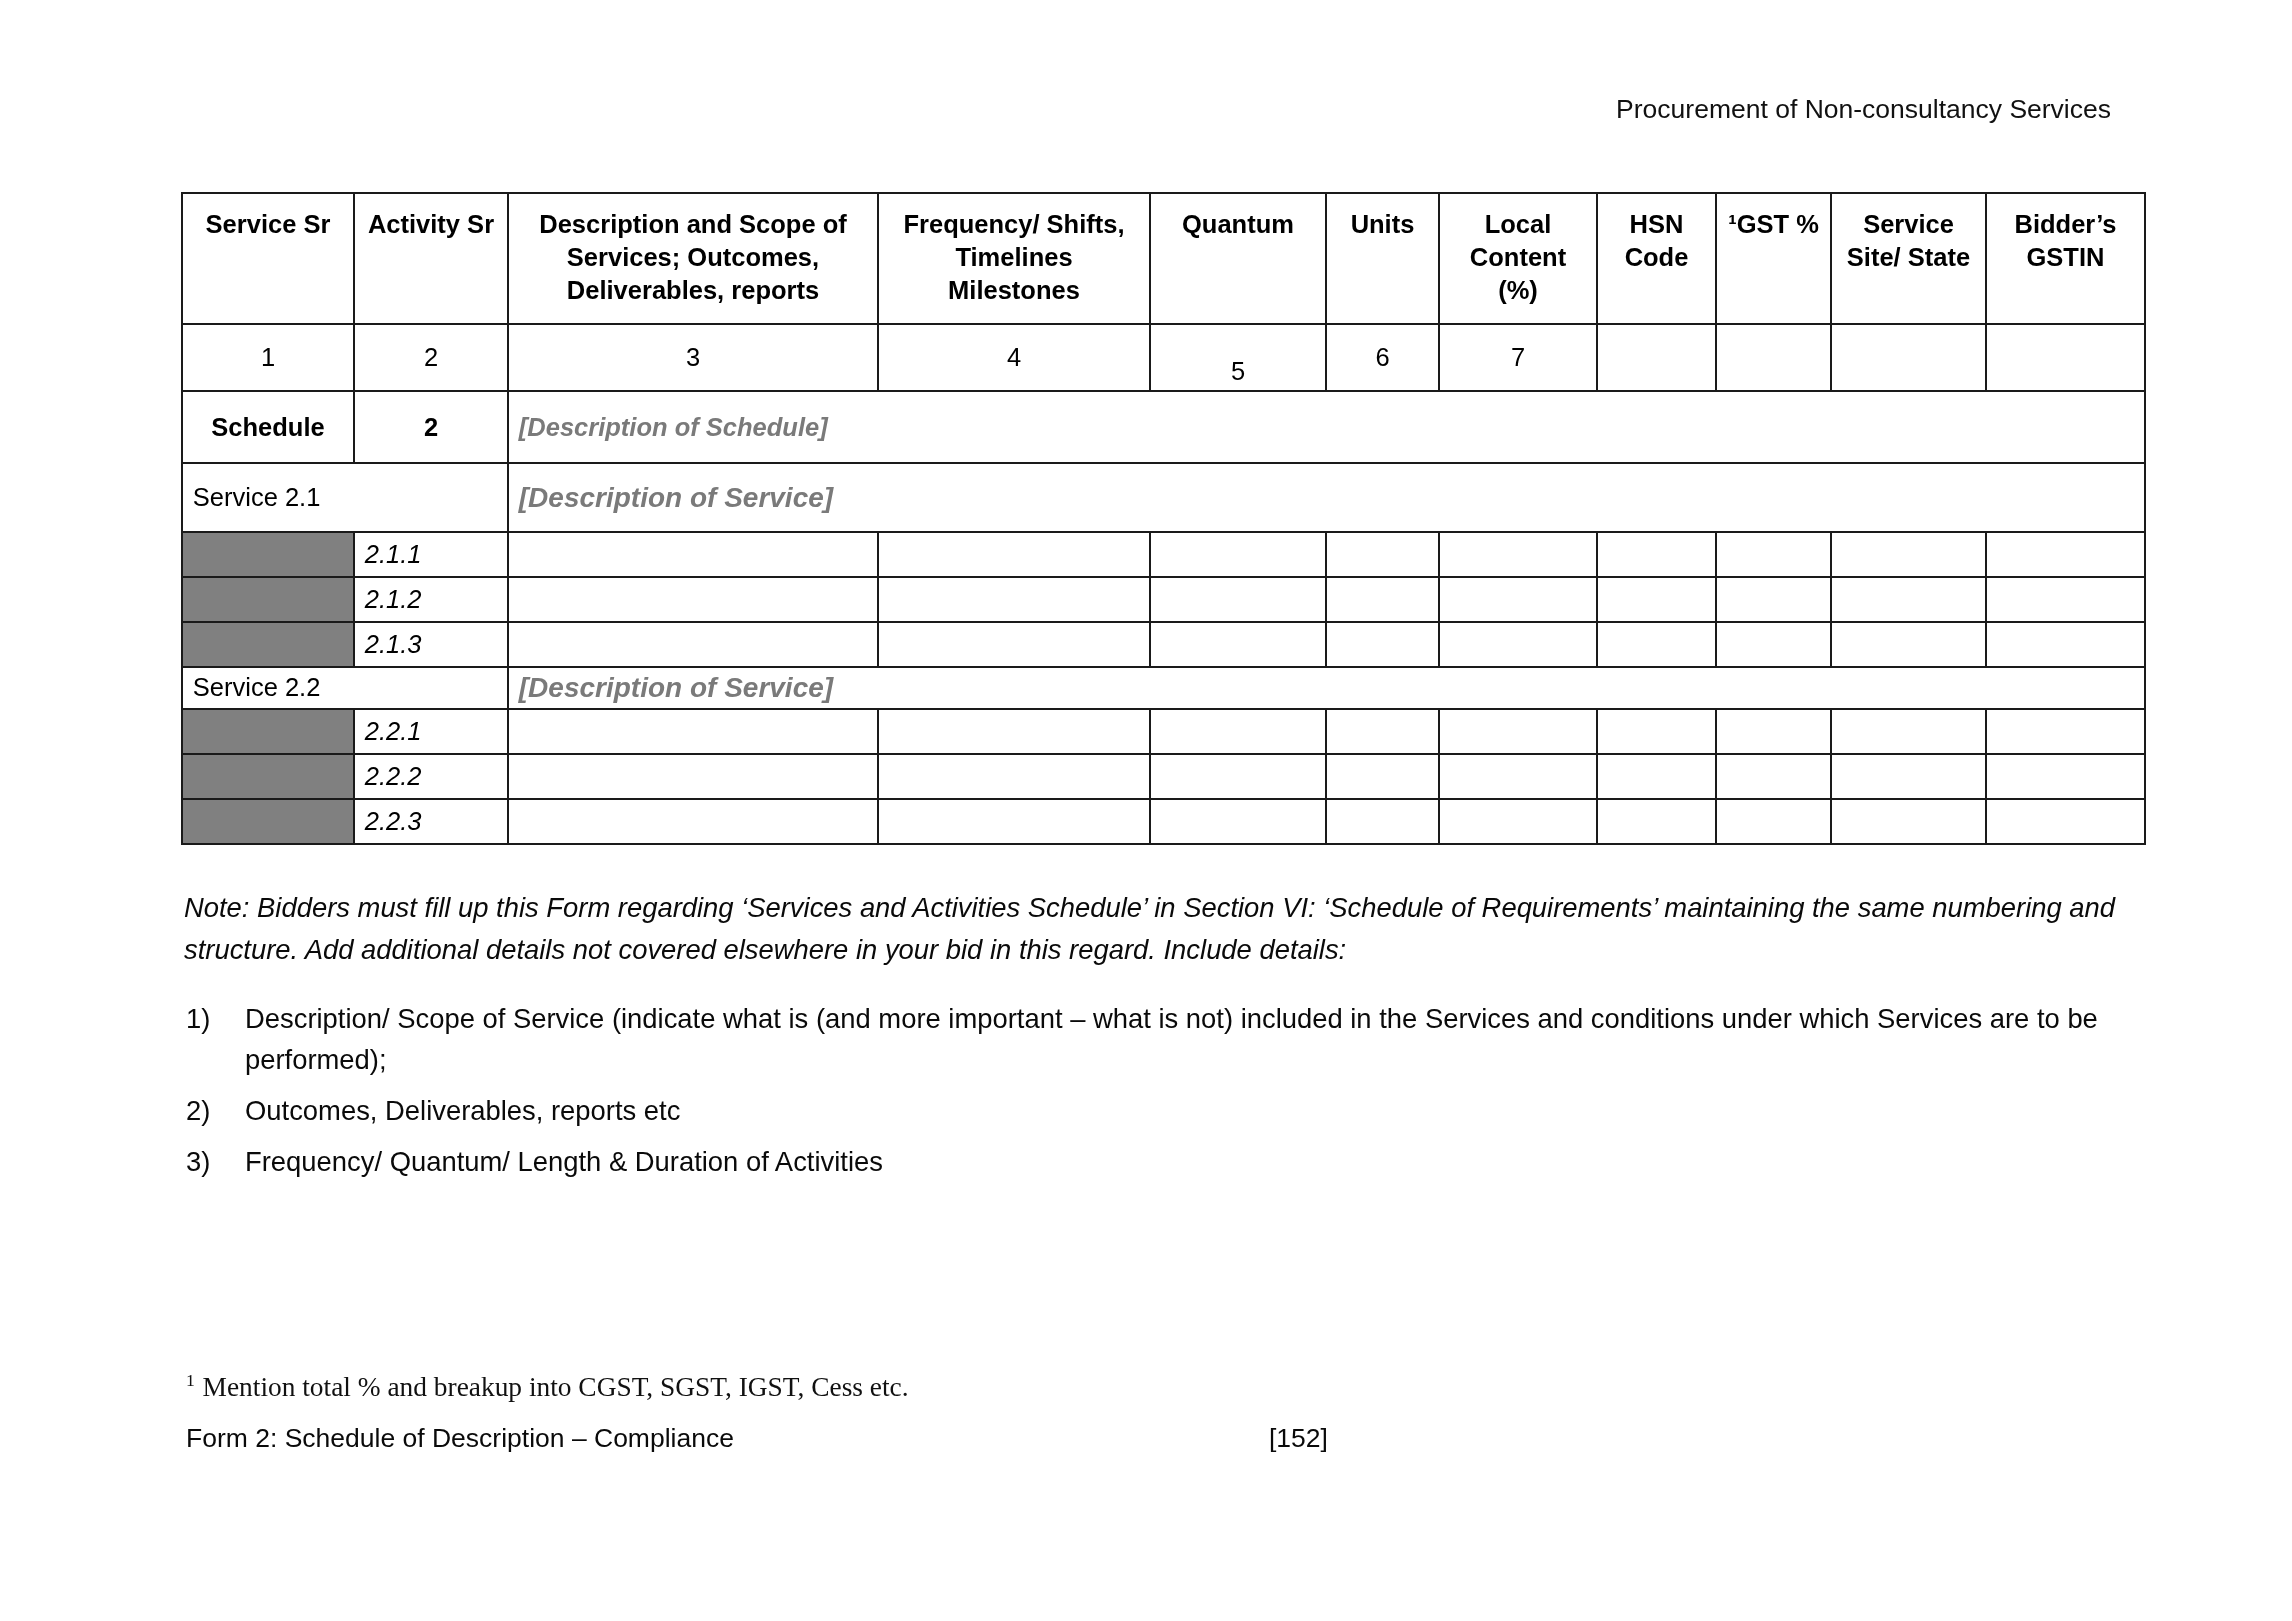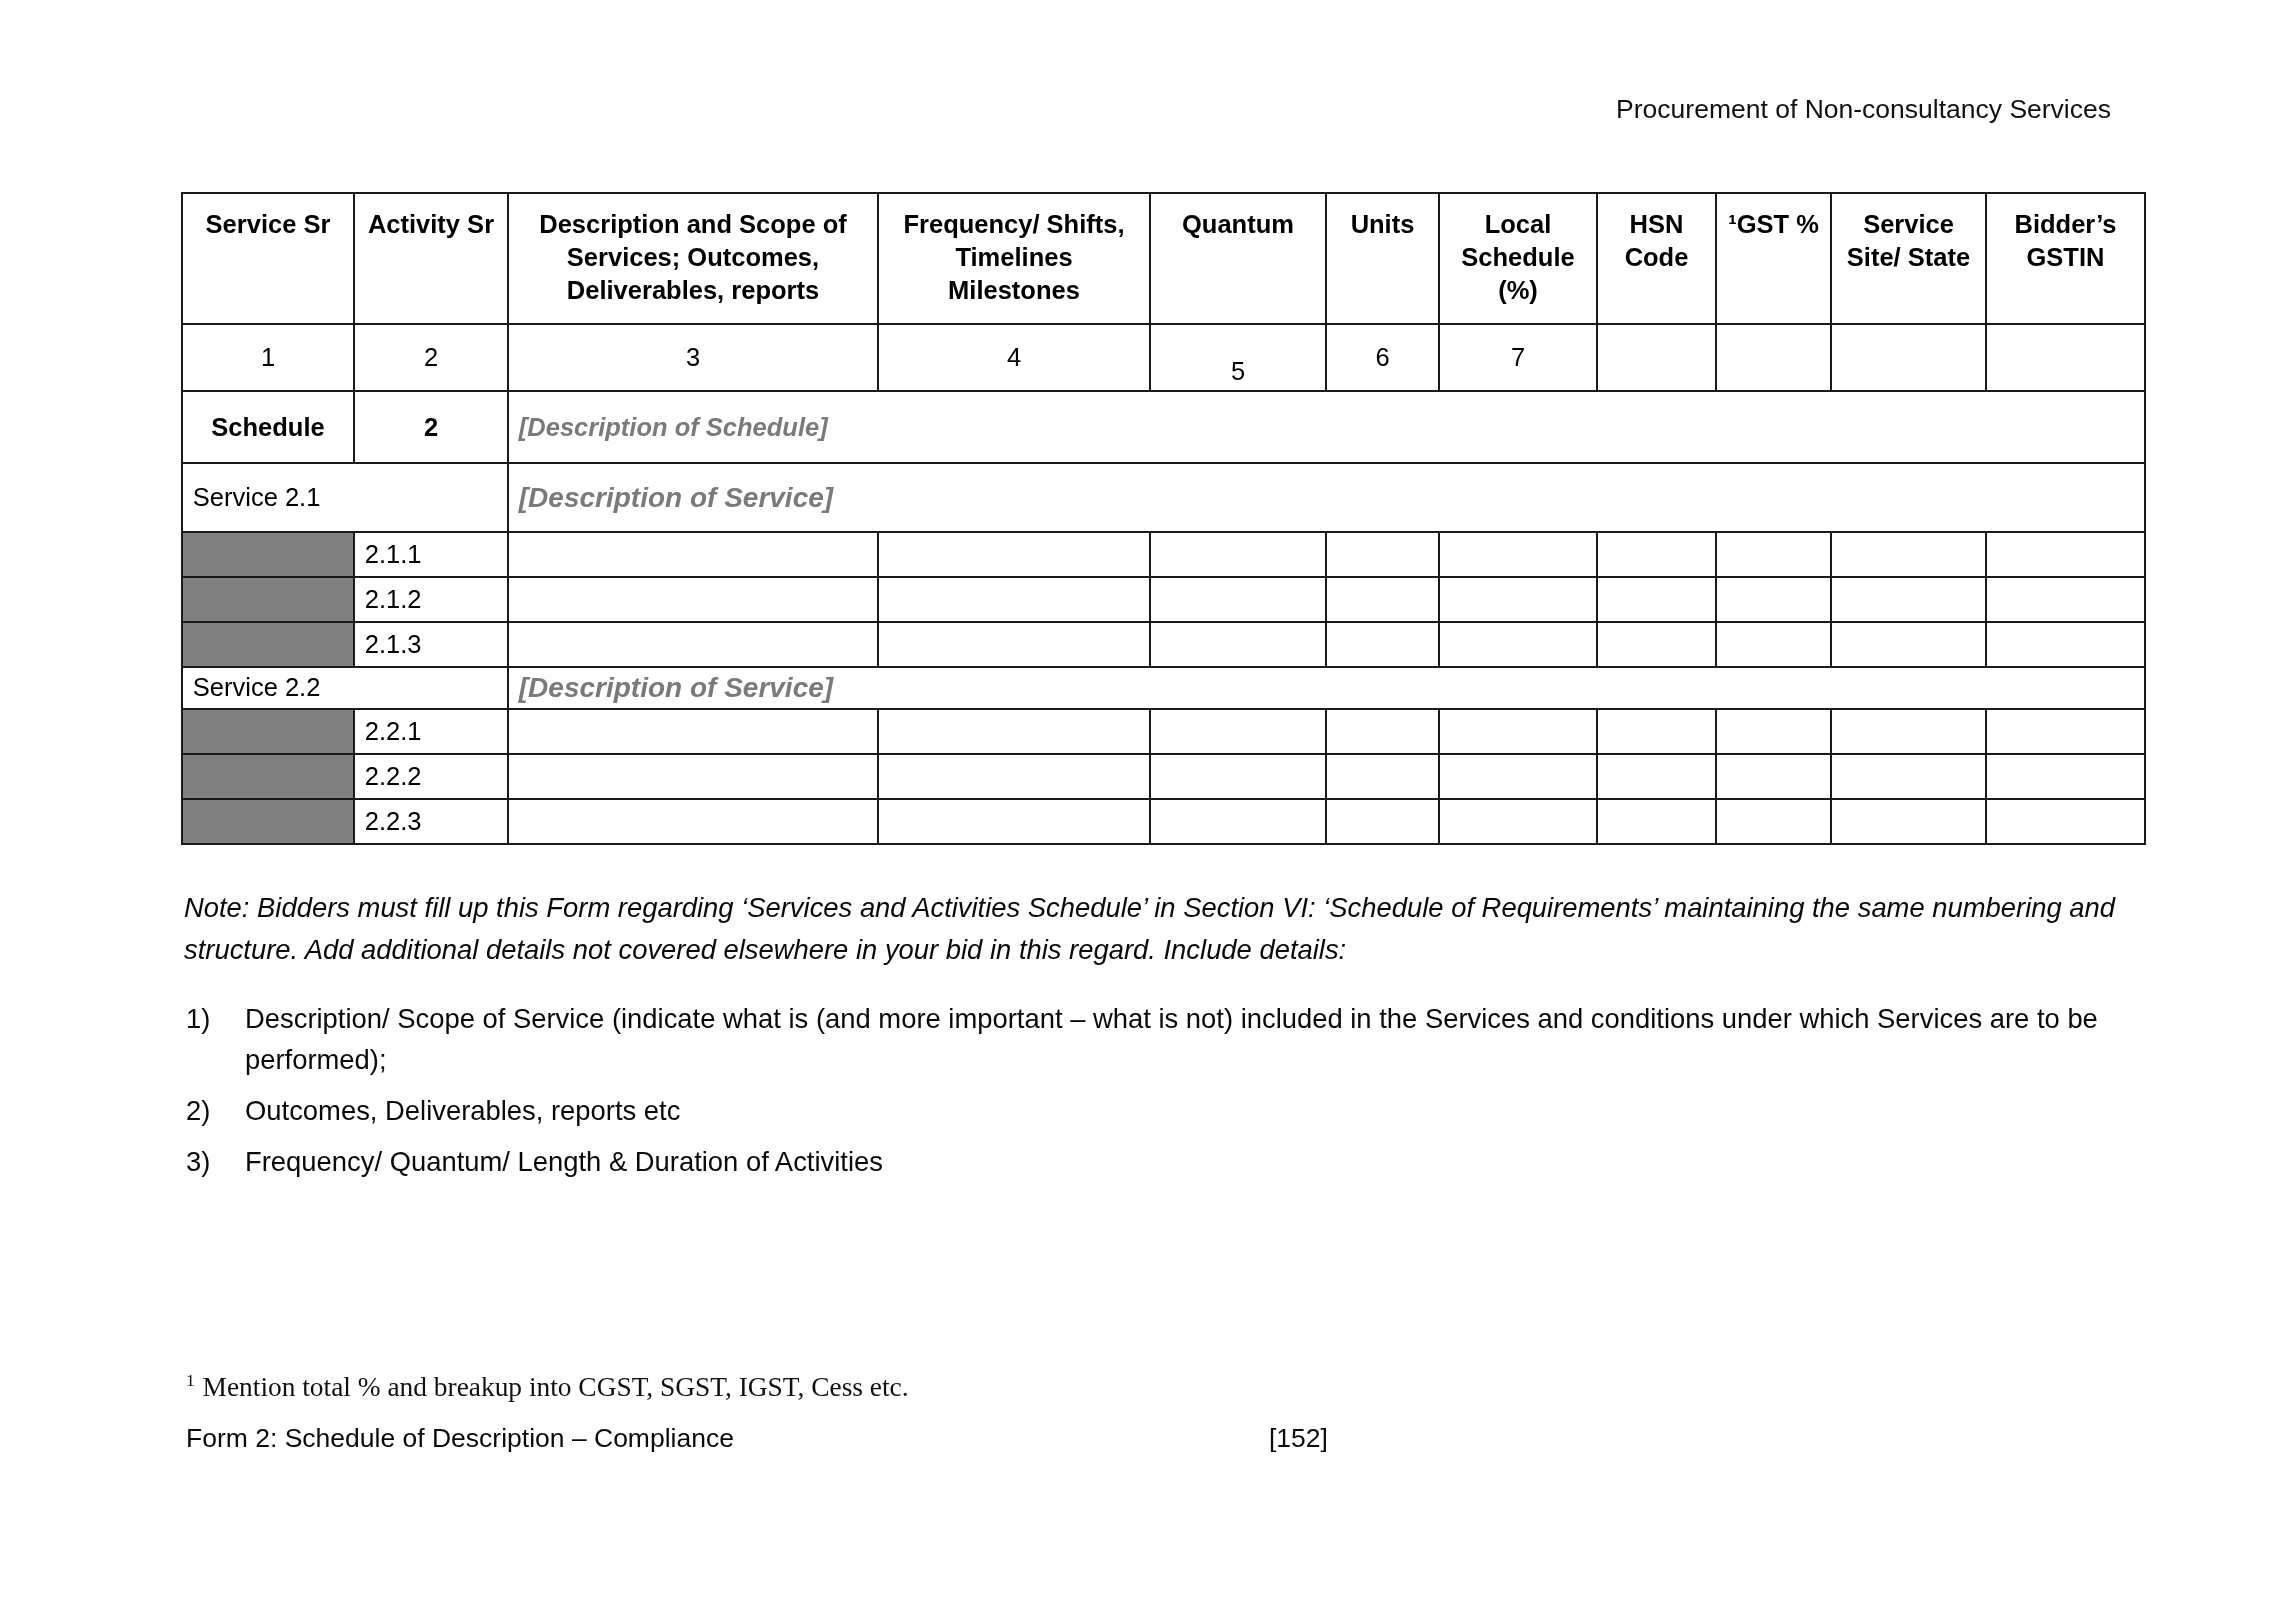--- a/index.html
+++ b/index.html
@@ -43,21 +43,21 @@
     text-align: center;
     vertical-align: top;
     padding-top: 13.7px;
     line-height: 1.3;
   }
   tr.h-header  { height: 131px; }
   tr.h-numbers { height: 67px; }
   tr.h-schedule{ height: 72px; }
   tr.h-service-big   { height: 69px; }
   tr.h-service-small { height: 29px; }
-  tr.h-activity { height: 45px; }
+  tr.h-activity { height: 45px; font-style: italic; }
   td.center { text-align: center; vertical-align: middle; }
   td.bold   { font-weight: bold; }
   td.left   { text-align: left; vertical-align: middle; }
   td.placeholder {
     color: #7a7a7a;
     font-style: italic;
     font-weight: bold;
     vertical-align: middle;
     padding-left: 13.7px;
   }
@@ -136,21 +136,21 @@
           <col style="width:159px">
       </colgroup>
       <tbody>
         <tr class="h-header">
           <th>Service Sr</th>
           <th>Activity Sr</th>
           <th>Description and Scope of Services; Outcomes, Deliverables, reports</th>
           <th>Frequency/ Shifts, Timelines Milestones</th>
           <th>Quantum</th>
           <th>Units</th>
-          <th>Local Schedule (%)</th>
+          <th>Local Content (%)</th>
           <th>HSN Code</th>
           <th>¹GST %</th>
           <th>Service Site/ State</th>
           <th>Bidder’s GSTIN</th>
         </tr>
 
         <tr class="h-numbers">
           <td class="center">1</td>
           <td class="center">2</td>
           <td class="center">3</td>

